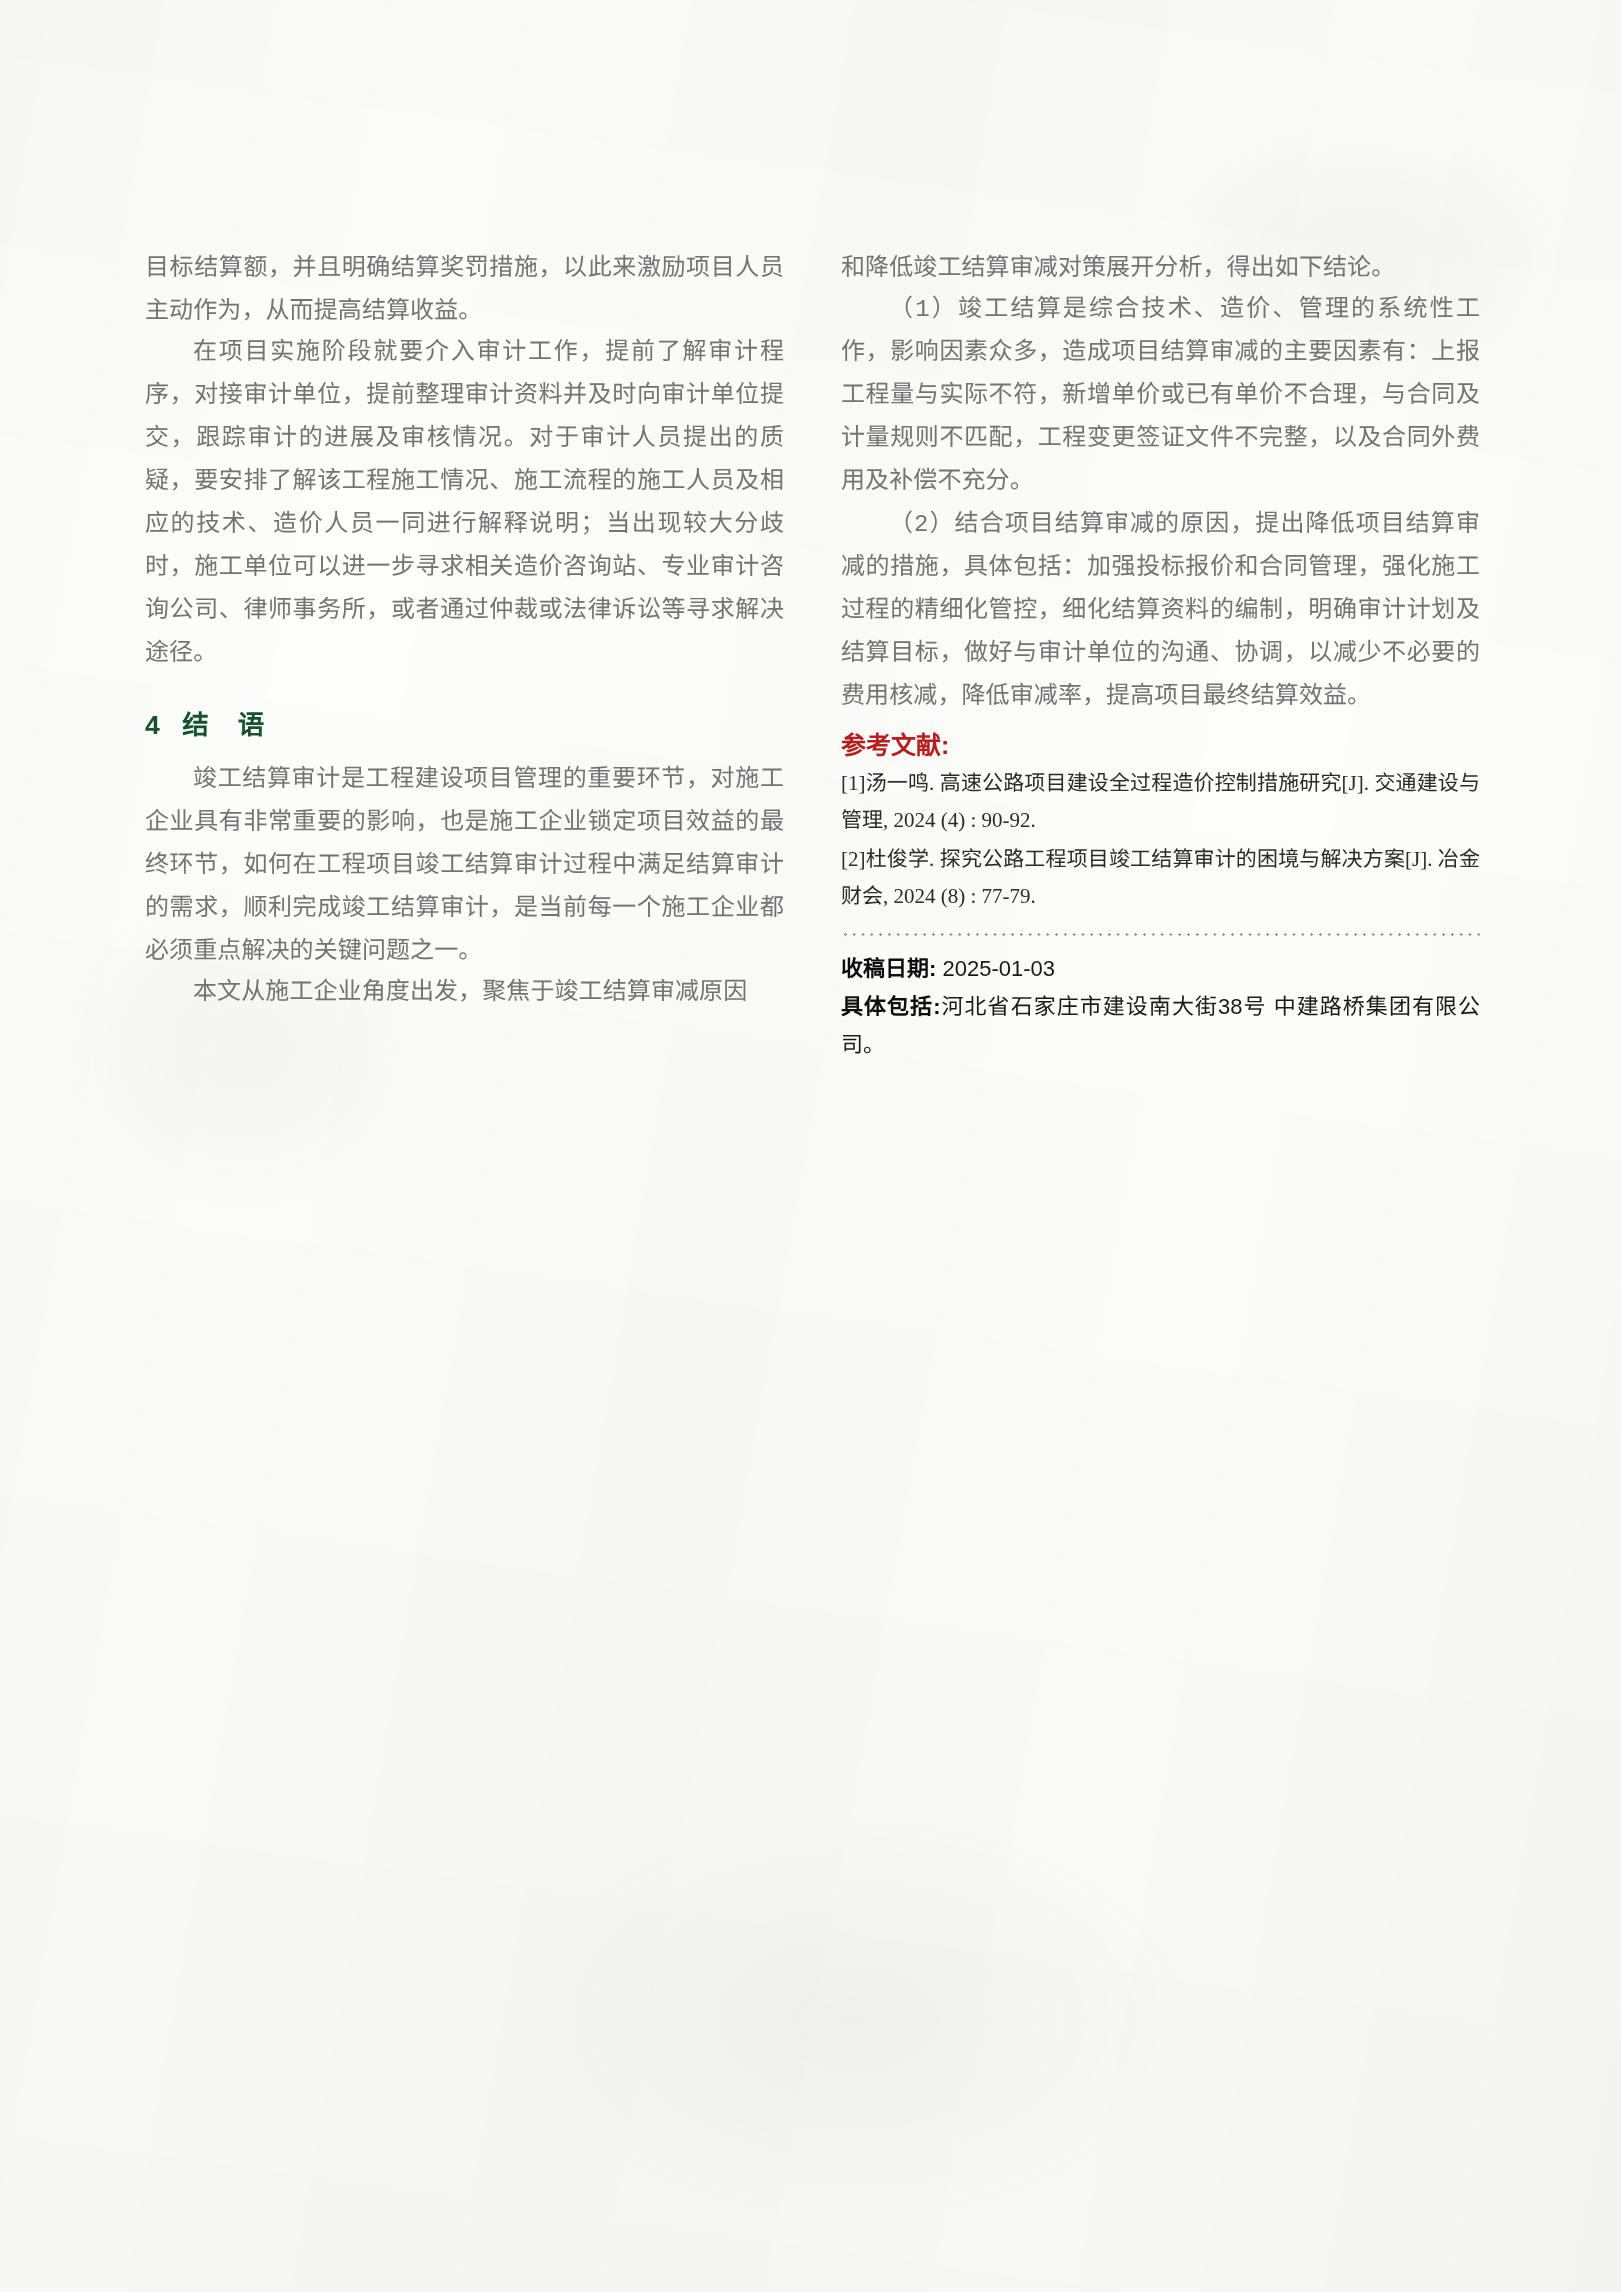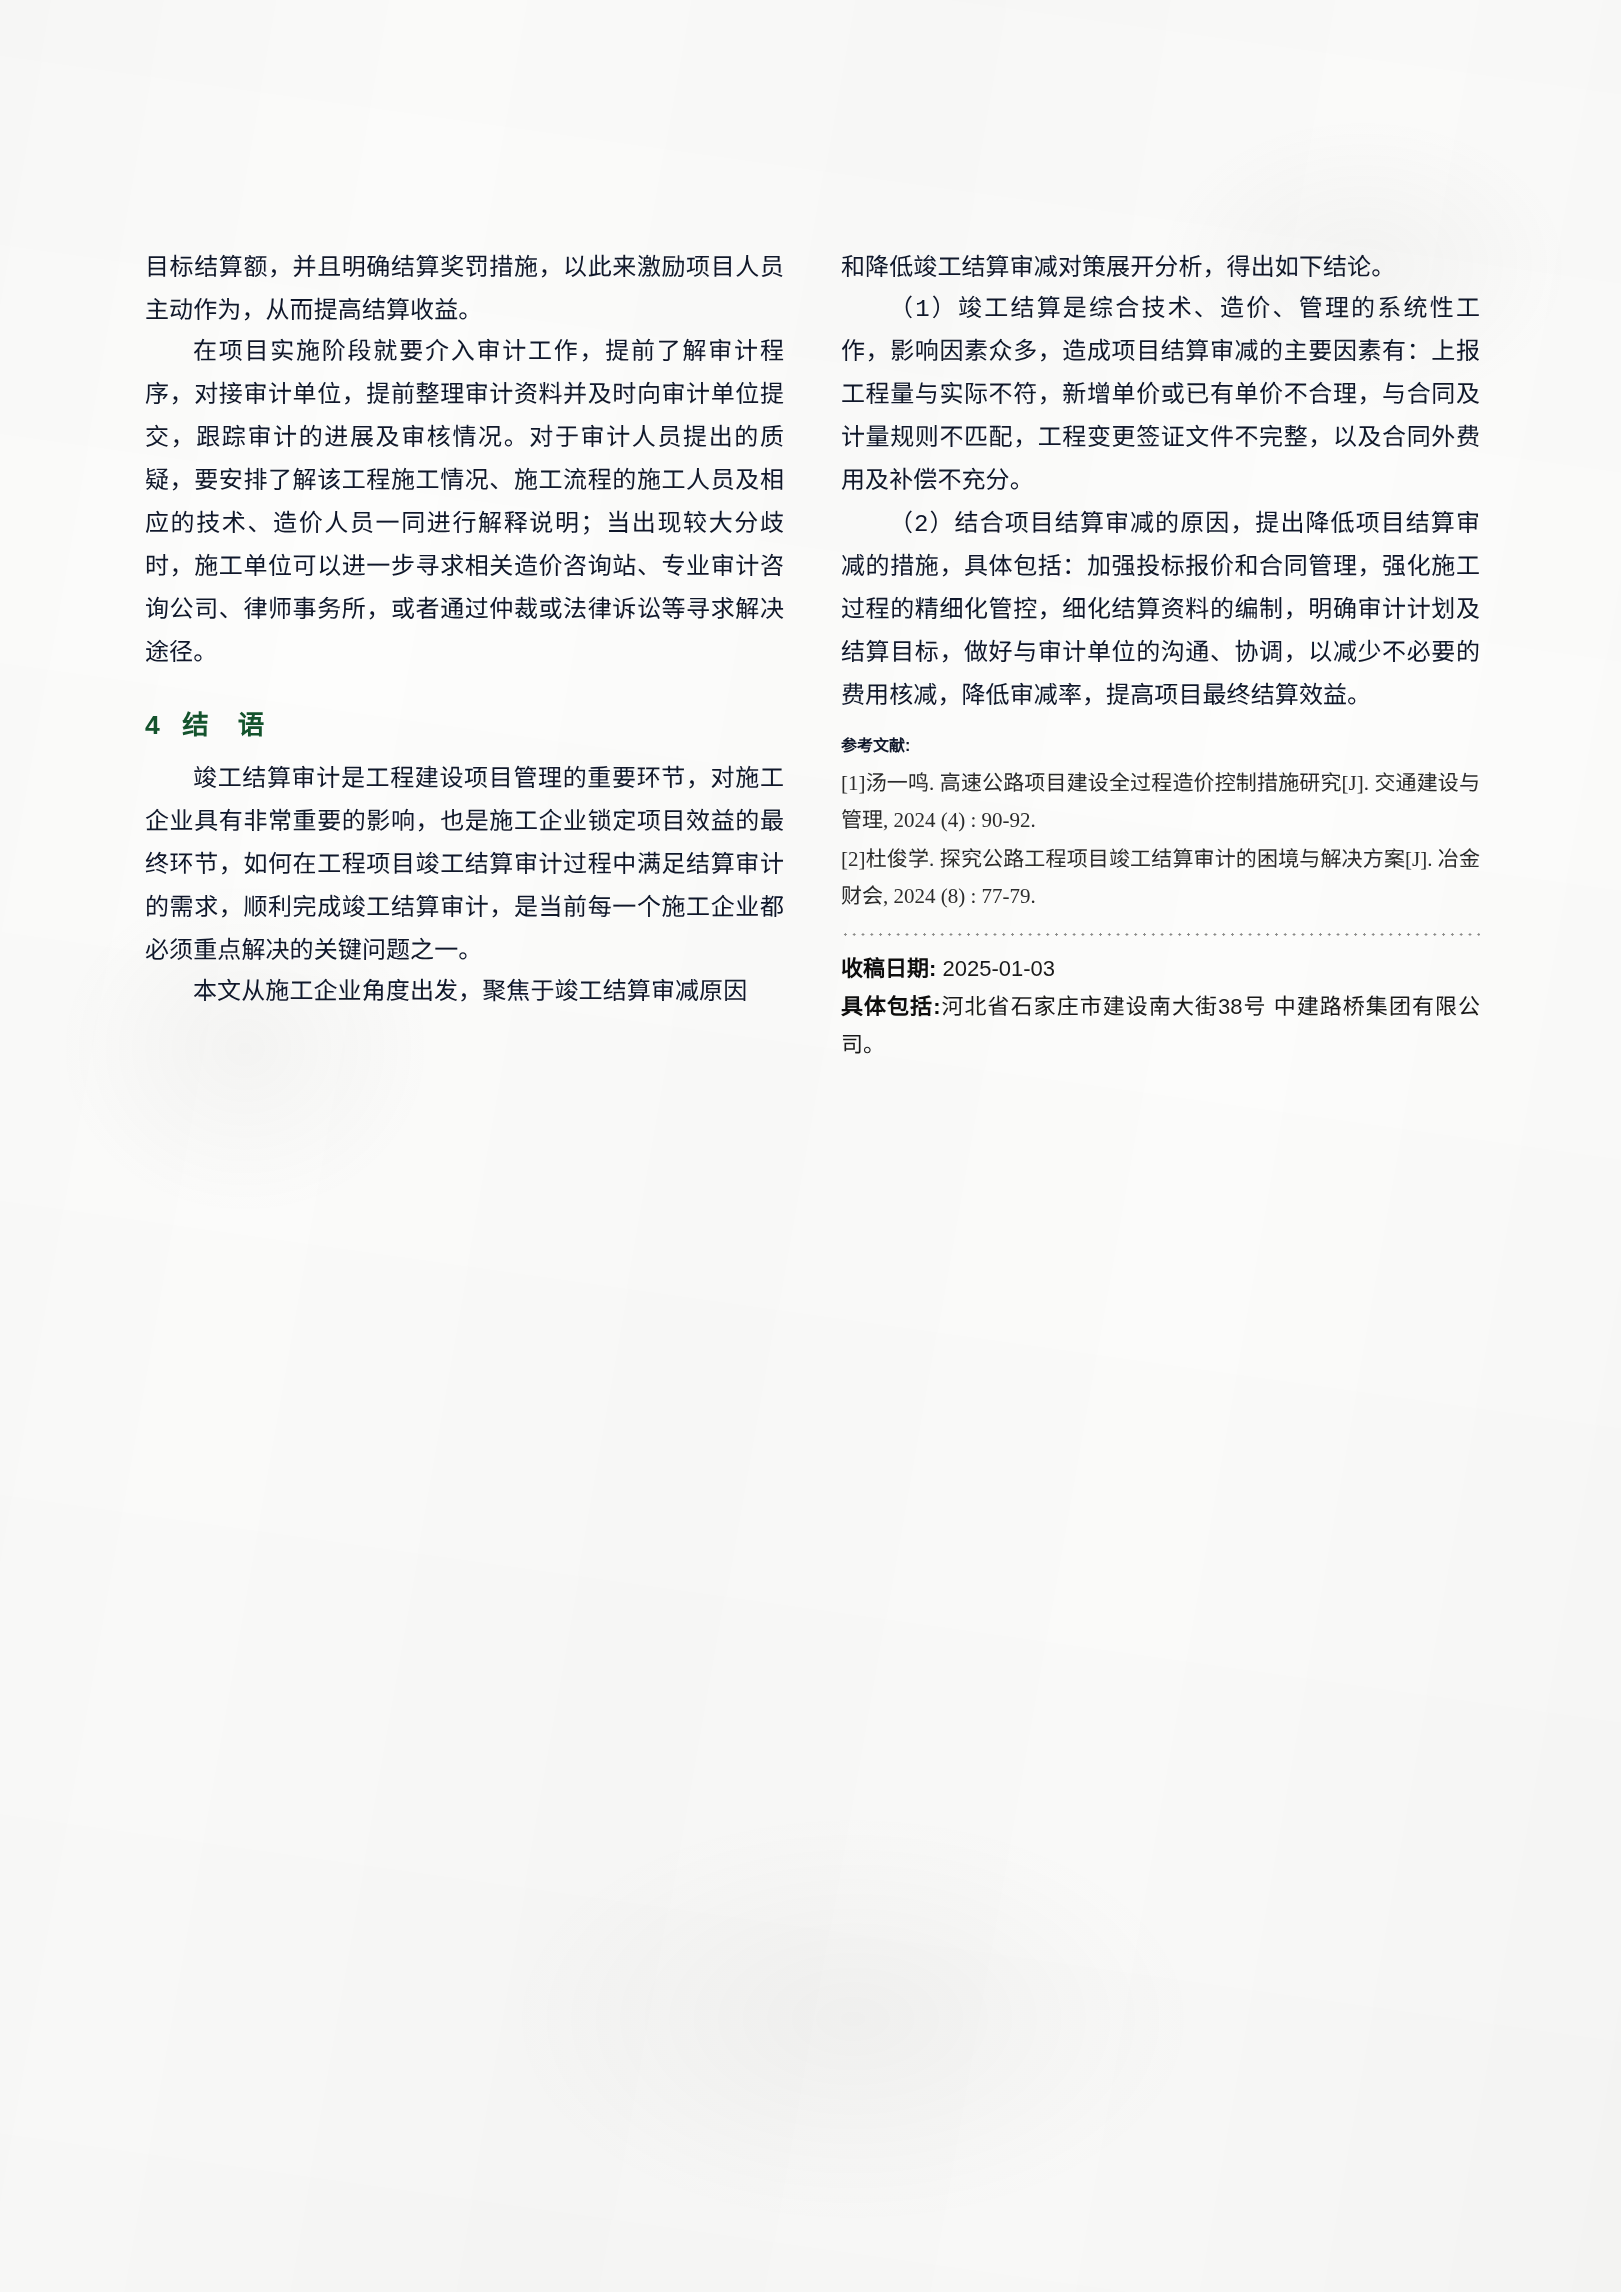--- a/index.html
+++ b/index.html
@@ -49,21 +49,21 @@
     align-items: flex-start;
   }
   .col {
     width: 639px;
   }
 
   
   .para {
     font-size: 24px;
     line-height: 43px;
-    color: #0f172a;
+    color: #737373;
     text-align: justify;
     text-justify: inter-ideograph;
     letter-spacing: 0.1px;
     margin: 0;
     -webkit-font-smoothing: antialiased;
   }
   .para.indent {
     text-indent: 2em;
   }
   .para + .para {
@@ -93,24 +93,24 @@
   }
   .h-main .num {
     margin-right: 21.6px;
   }
   .h-main .t2 {
     letter-spacing: 10.8px;
   }
 
   
   .ref-title {
-    font-size: 16px;
+    font-size: 25px;
     line-height: 35px;
     font-weight: bold;
-    color: #0f172a;
+    color: #b91c1c;
     margin: 9.8px 0 2px 0;
   }
   .ref-item {
     font-family: "Liberation Serif", "DejaVu Serif", serif;
     font-size: 21px;
     line-height: 37px;
     color: #2b2b2b;
     text-align: justify;
     text-justify: inter-ideograph;
     margin: 2px 0 0 0;

